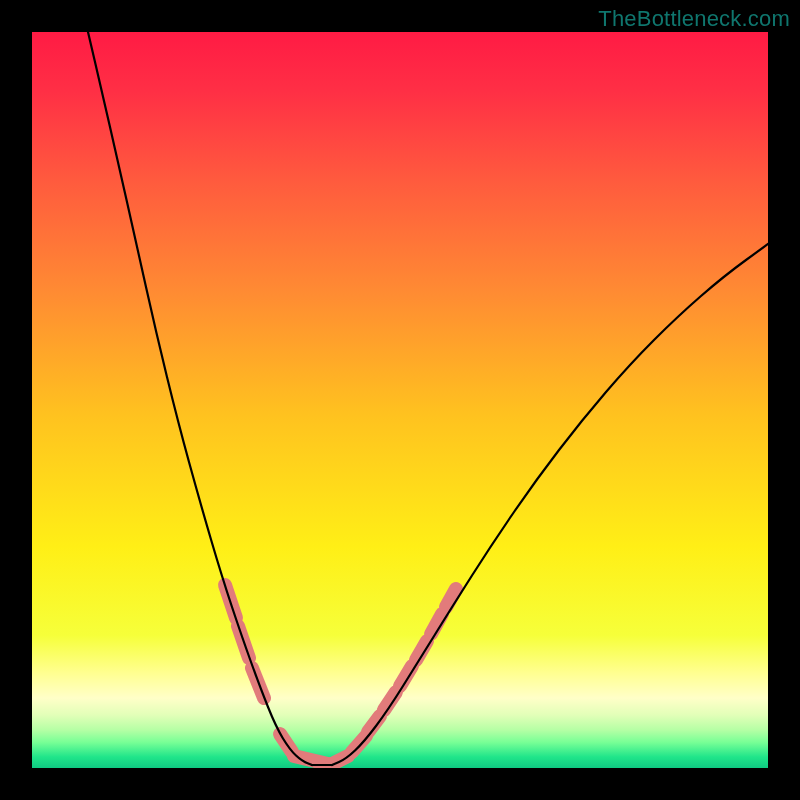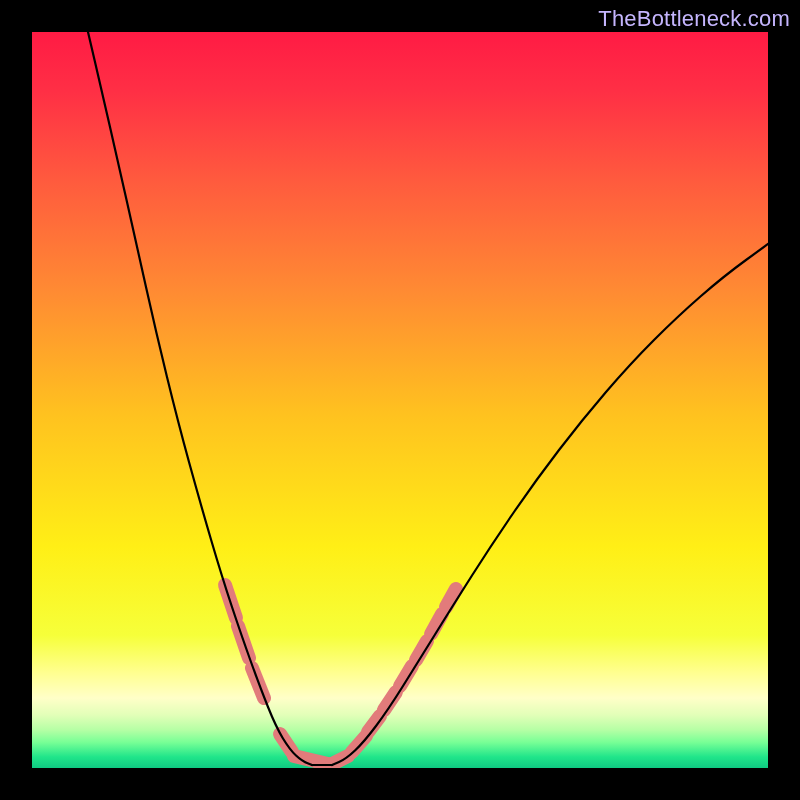--- a/index.html
+++ b/index.html
@@ -28,21 +28,21 @@
     overflow: hidden;
   }
   .gradient {
     position: absolute;
     inset: 0;
   }
   .watermark {
     position: absolute;
     top: 6px;
     right: 10px;
-    color: #c4b5fd;
+    color: #0f766e;
     font-size: 22px;
     letter-spacing: 0.2px;
     user-select: none;
   }
   svg.curve {
     position: absolute;
     inset: 0;
   }
 </style>
 </head>

